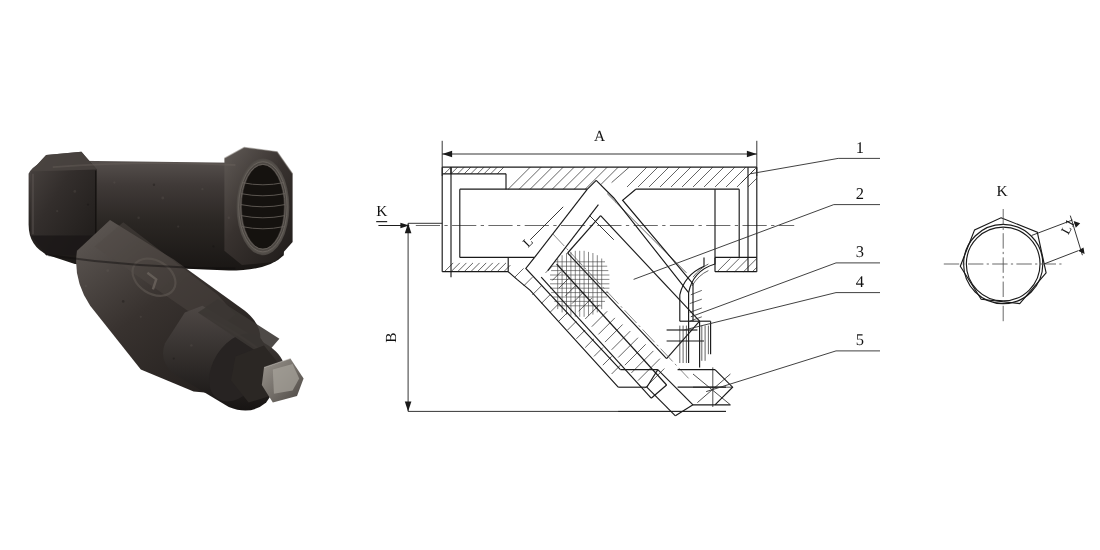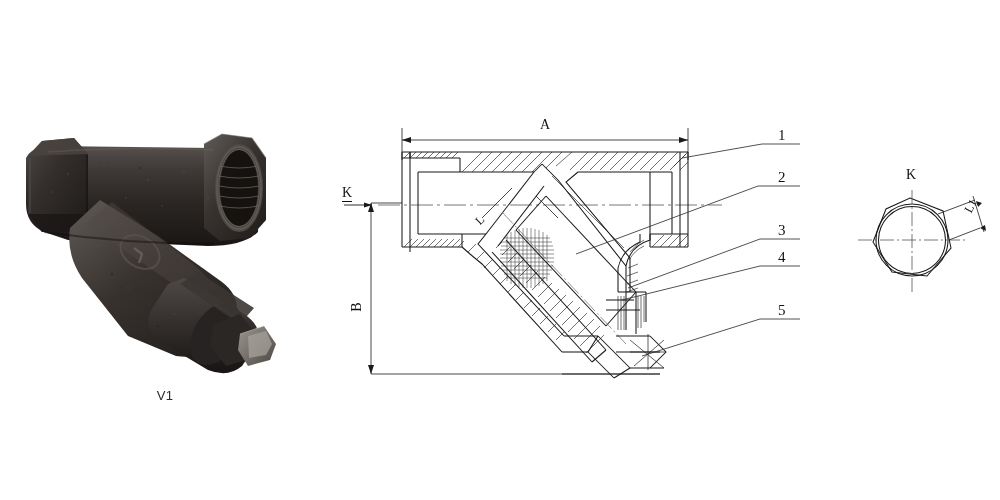--- a/index.html
+++ b/index.html
@@ -141,21 +141,20 @@
           <circle cx="186" cy="96" r="1"></circle>
             <circle cx="104" cy="146" r="1.2"></circle>
           <circle cx="150" cy="198" r="1"></circle>
         </g>
 
         <path d="M40,24 Q120,18 206,22" fill="none" stroke="#6f6862" stroke-width="1.6" opacity=".35"></path>
         <path d="M36,104 Q120,116 206,116" fill="none" stroke="#0d0b0a" stroke-width="1.8" opacity=".45"></path>
       </svg>
     </div>
 
-    <div class="photo-caption">V1</div>
   </div>
 
   <div class="draw-panel">
     <svg width="500" height="500" viewBox="0 0 500 500">
       <g stroke="#1a1a1a" fill="none" stroke-width="1.05" stroke-linejoin="miter">
 
         <g stroke-width="0.8">
           <line x1="72" y1="128" x2="72" y2="160"></line>
           <line x1="358" y1="128" x2="358" y2="160"></line>
           <line x1="72" y1="140" x2="358" y2="140"></line>

